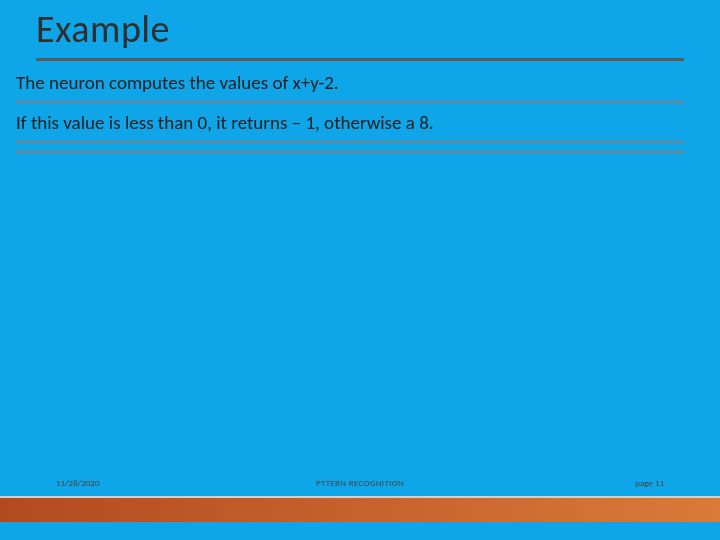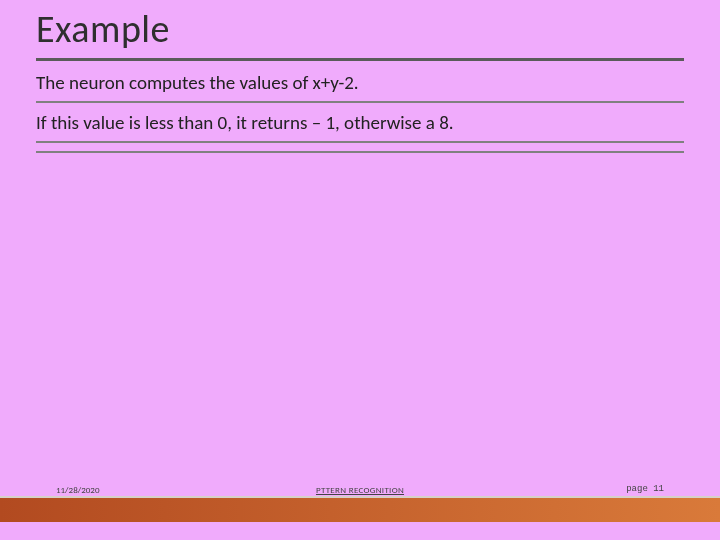--- a/index.html
+++ b/index.html
@@ -1,42 +1,42 @@
 <!DOCTYPE html>
 <html><head>
 <meta charset="utf-8">
 <style>
   * { margin: 0; padding: 0; box-sizing: border-box; }
   html, body { width: 720px; height: 540px; font-family: "Segoe UI", "Calibri", Arial, sans-serif; background: #fff; color: #333; }
-  .slide { position: relative; width: 720px; height: 540px; background: #f0abfc; overflow: hidden; }
+  .slide { position: relative; width: 720px; height: 540px; background: #0ea5e9; overflow: hidden; }
   .header { padding: 6px 36px 4px 36px; }
   .title { font-size: 38px; font-weight: 400; color: #2f2f2f; letter-spacing: 0.5px; }
   .title-underline { height: 3px; background: #5a5a5a; margin: 2px 36px 0 36px; }
-  .content { padding: 10px 36px 0 36px; }
+  .content { padding: 10px 36px 0 16px; }
   .para { font-size: 19px; color: #222; line-height: 1.25; margin-bottom: 6px; }
   .para-underline { height: 2px; background: #808080; margin: 0 0 8px 0; }
   .footer-band {
     position: absolute; left: 0; right: 0; bottom: 18px;
     height: 24px;
     background: linear-gradient(90deg, #b24a20 0%, #d97a3a 100%);
   }
   .footer-top-line {
     position: absolute; left: 0; right: 0; bottom: 42px;
     height: 2px; background: #d7d0c8;
   }
   .footer-row {
-    position: absolute; left: 0; right: 0; bottom: 40px;
+    position: absolute; left: 0; right: 0; bottom: 52px;
     height: 16px;
-    display: flex; align-items: flex-start;
+    display: flex; align-items: flex-end;
     padding: 0 56px;
     font-size: 9px; color: #444;
   }
   .footer-left { flex: 1; text-align: left; }
-  .footer-center { flex: 1; text-align: center; letter-spacing: 0.3px; text-decoration: underline; }
-  .footer-right { flex: 1; text-align: right; font-family: Liberation Mono, monospace; }
+  .footer-center { flex: 1; text-align: center; letter-spacing: 0.3px; }
+  .footer-right { flex: 1; text-align: right; }
 </style>
 </head>
 <body>
 
 <div class="slide">
 
   <div class="header">
     <div class="title">Example</div>
   </div>
   <div class="title-underline"></div>

